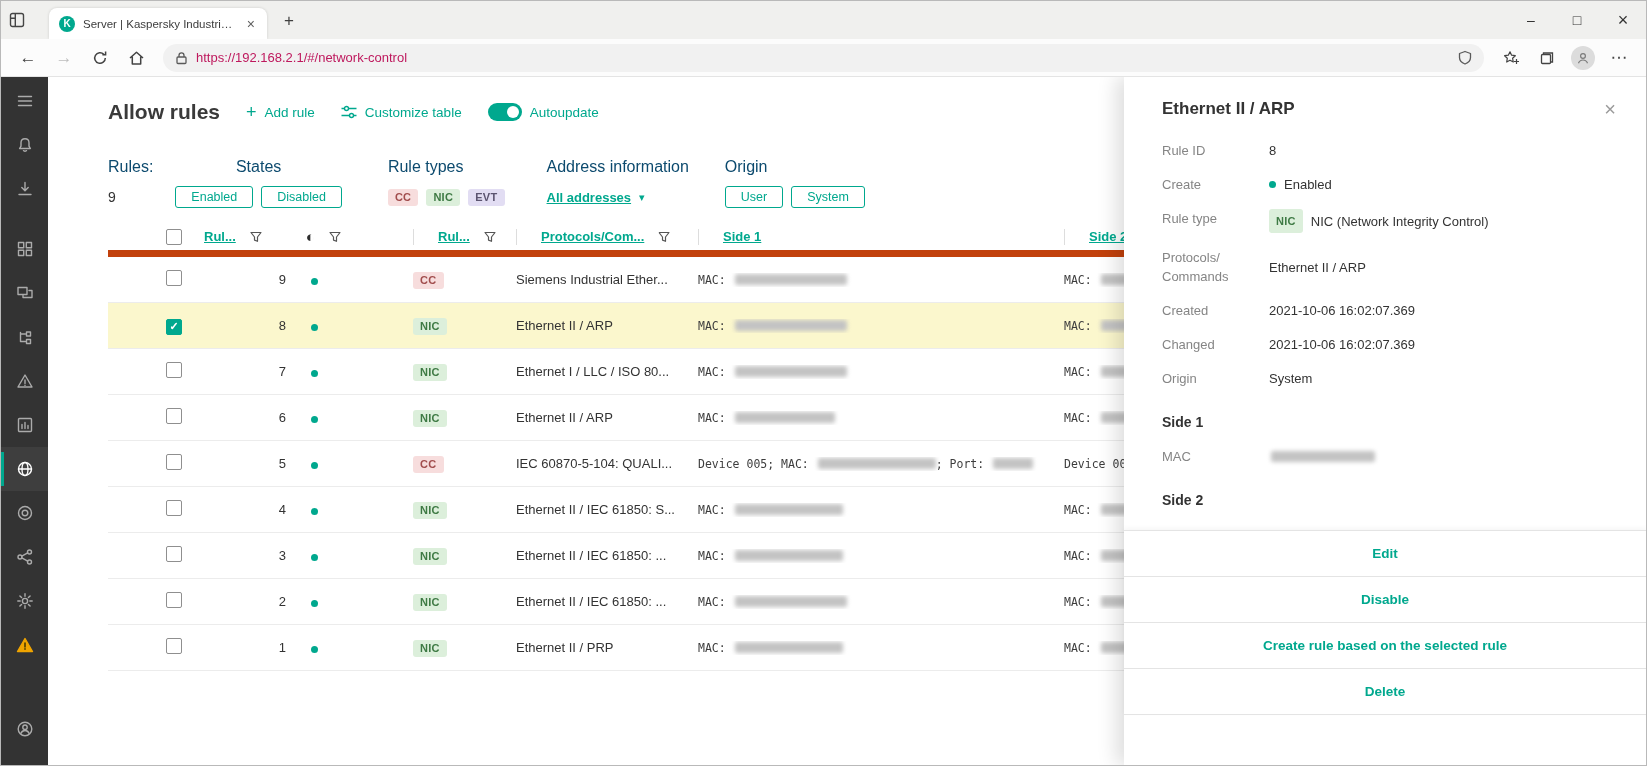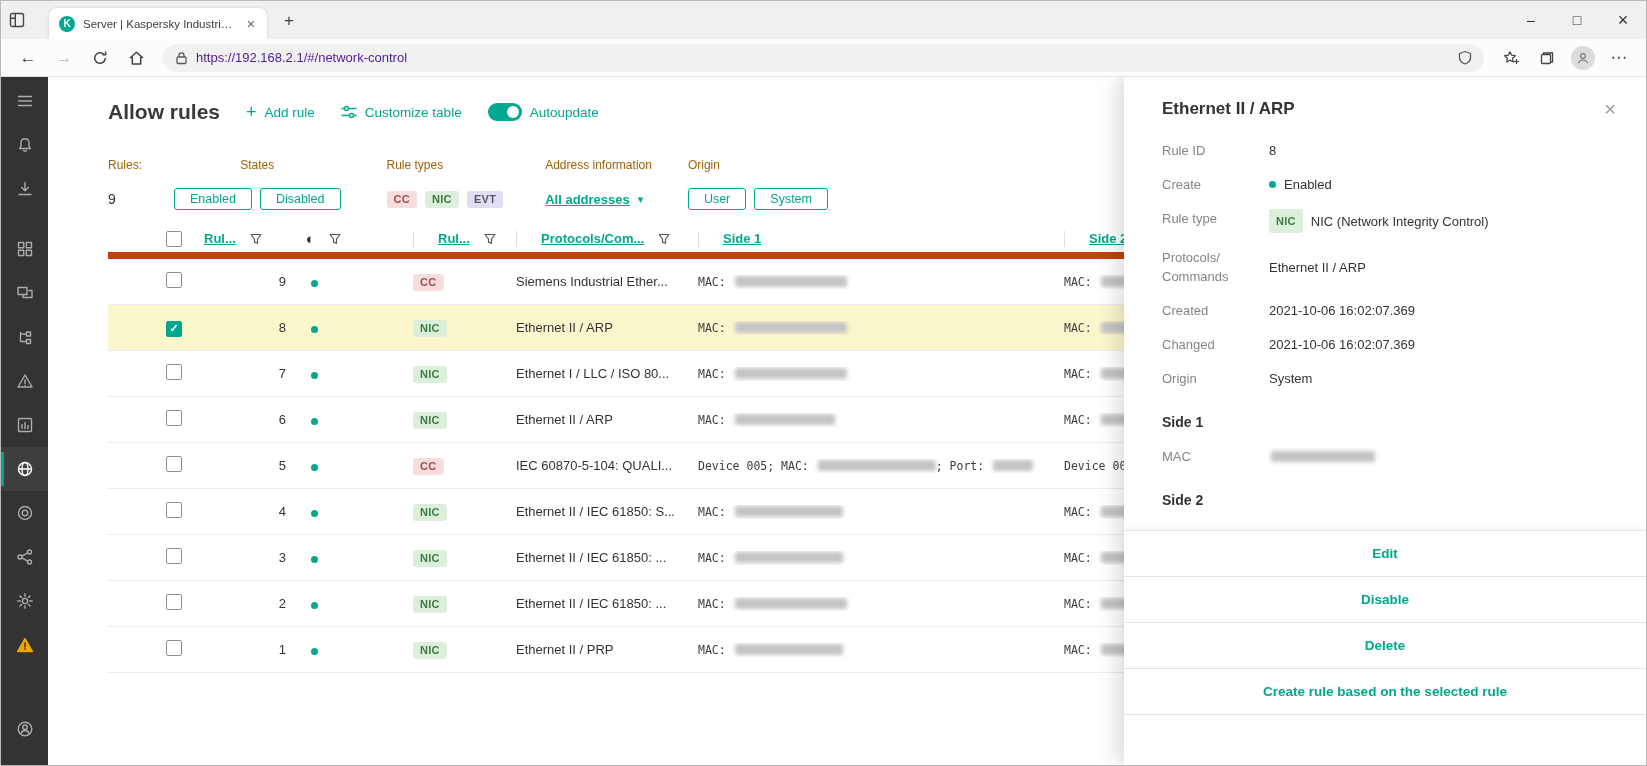--- a/index.html
+++ b/index.html
@@ -18,21 +18,21 @@
   .newtab { width: 28px; height: 28px; margin: 0 0 4px 8px; display: flex; align-items: center; justify-content: center; font-size: 17px; color: #3f3f3f; }
   .win-controls { margin-left: auto; display: flex; height: 38px; align-self: flex-start; }
   .win-btn { width: 46px; height: 38px; display: flex; align-items: center; justify-content: center; font-size: 14px; color: #333; }
   .win-btn.close-btn { font-size: 18px; }
 
   
   .navbar { height: 38px; background: #fcfcfc; border-bottom: 1px solid #e4e4e4; display: flex; align-items: center; padding: 0 10px; gap: 2px; flex: none; }
   .nav-icon { width: 34px; height: 30px; display: flex; align-items: center; justify-content: center; font-size: 17px; color: #434343; border-radius: 4px; flex: none; }
   .nav-icon.disabled { color: #bdbdbd; }
   .urlbar { flex: 1; height: 28px; background: #f1f1f1; border-radius: 14px; display: flex; align-items: center; padding: 0 12px; gap: 8px; margin: 0 8px; min-width: 0; }
-  .url-text { font-size: 13px; color: #4c1d95; white-space: nowrap; overflow: hidden; flex: 1; }
+  .url-text { font-size: 13px; color: #be185d; white-space: nowrap; overflow: hidden; flex: 1; }
   .avatar { width: 24px; height: 24px; border-radius: 50%; background: #dcdcdc; display: flex; align-items: center; justify-content: center; }
 
   
   .app { flex: 1; display: flex; position: relative; overflow: hidden; background: #fff; }
 
   
   .sidebar { width: 47px; background: #333; display: flex; flex-direction: column; flex: none; padding-top: 2px; }
   .side-item { height: 44px; display: flex; align-items: center; justify-content: center; position: relative; flex: none; }
   .side-item svg { fill: none; stroke: #ababab; stroke-width: 1.4; stroke-linecap: round; stroke-linejoin: round; }
   .side-item.active { background: #3e3e3e; }
@@ -46,21 +46,21 @@
   .page-header { display: flex; align-items: center; gap: 26px; height: 42px; }
   .page-title { font-size: 21px; font-weight: 600; color: #3a3a3a; }
   .link-btn { display: flex; align-items: center; gap: 8px; color: #00a88e; font-size: 13.5px; cursor: pointer; }
   .plus-glyph { font-size: 18px; font-weight: 400; line-height: 1; }
   .toggle { width: 34px; height: 18px; border-radius: 9px; background: #00a88e; position: relative; display: inline-block; flex: none; }
   .toggle::after { content: ""; position: absolute; right: 3px; top: 3px; width: 12px; height: 12px; border-radius: 50%; background: #fff; }
 
   
   .filters { display: flex; margin-top: 25px; }
   .fgroup { display: flex; flex-direction: column; }
-  .flabel { font-size: 12px; color: #a16207; margin-bottom: 15px; }
+  .flabel { font-size: 16px; color: #0c4a6e; margin-bottom: 9px; }
   .fcontent { display: flex; align-items: center; gap: 8px; height: 24px; }
   .g-rules { margin-right: 22px; min-width: 44px; }
   .g-states { margin-right: 46px; align-items: center; }
   .g-types { margin-right: 42px; }
   .g-addr { margin-right: 36px; }
   .rules-count { font-size: 14px; color: #333; }
   .pill-btn { border: 1px solid #00a88e; color: #00a88e; background: #fff; border-radius: 3px; padding: 3px 15px; font-size: 12.5px; font-family: inherit; cursor: pointer; }
   .addr-link { color: #00a88e; font-weight: 700; font-size: 13px; text-decoration: underline; cursor: pointer; }
   .caret { color: #00a88e; font-size: 11px; }
 
@@ -518,19 +518,19 @@
           <div class="plabel">MAC</div>
           <div class="pvalue">
               <span class="blur-blob" style="width:104px"></span>
             </div>
         </div>
         <div class="side-heading second">Side 2</div>
       </div>
       <div class="panel-footer">
           <div class="panel-action">Edit</div>
           <div class="panel-action">Disable</div>
+          <div class="panel-action strong">Create rule based on the selected rule</div>
           <div class="panel-action strong">Delete</div>
-          <div class="panel-action strong">Create rule based on the selected rule</div>
         </div>
     </aside>
 
   </div>
 </div>
 
 </body></html>

